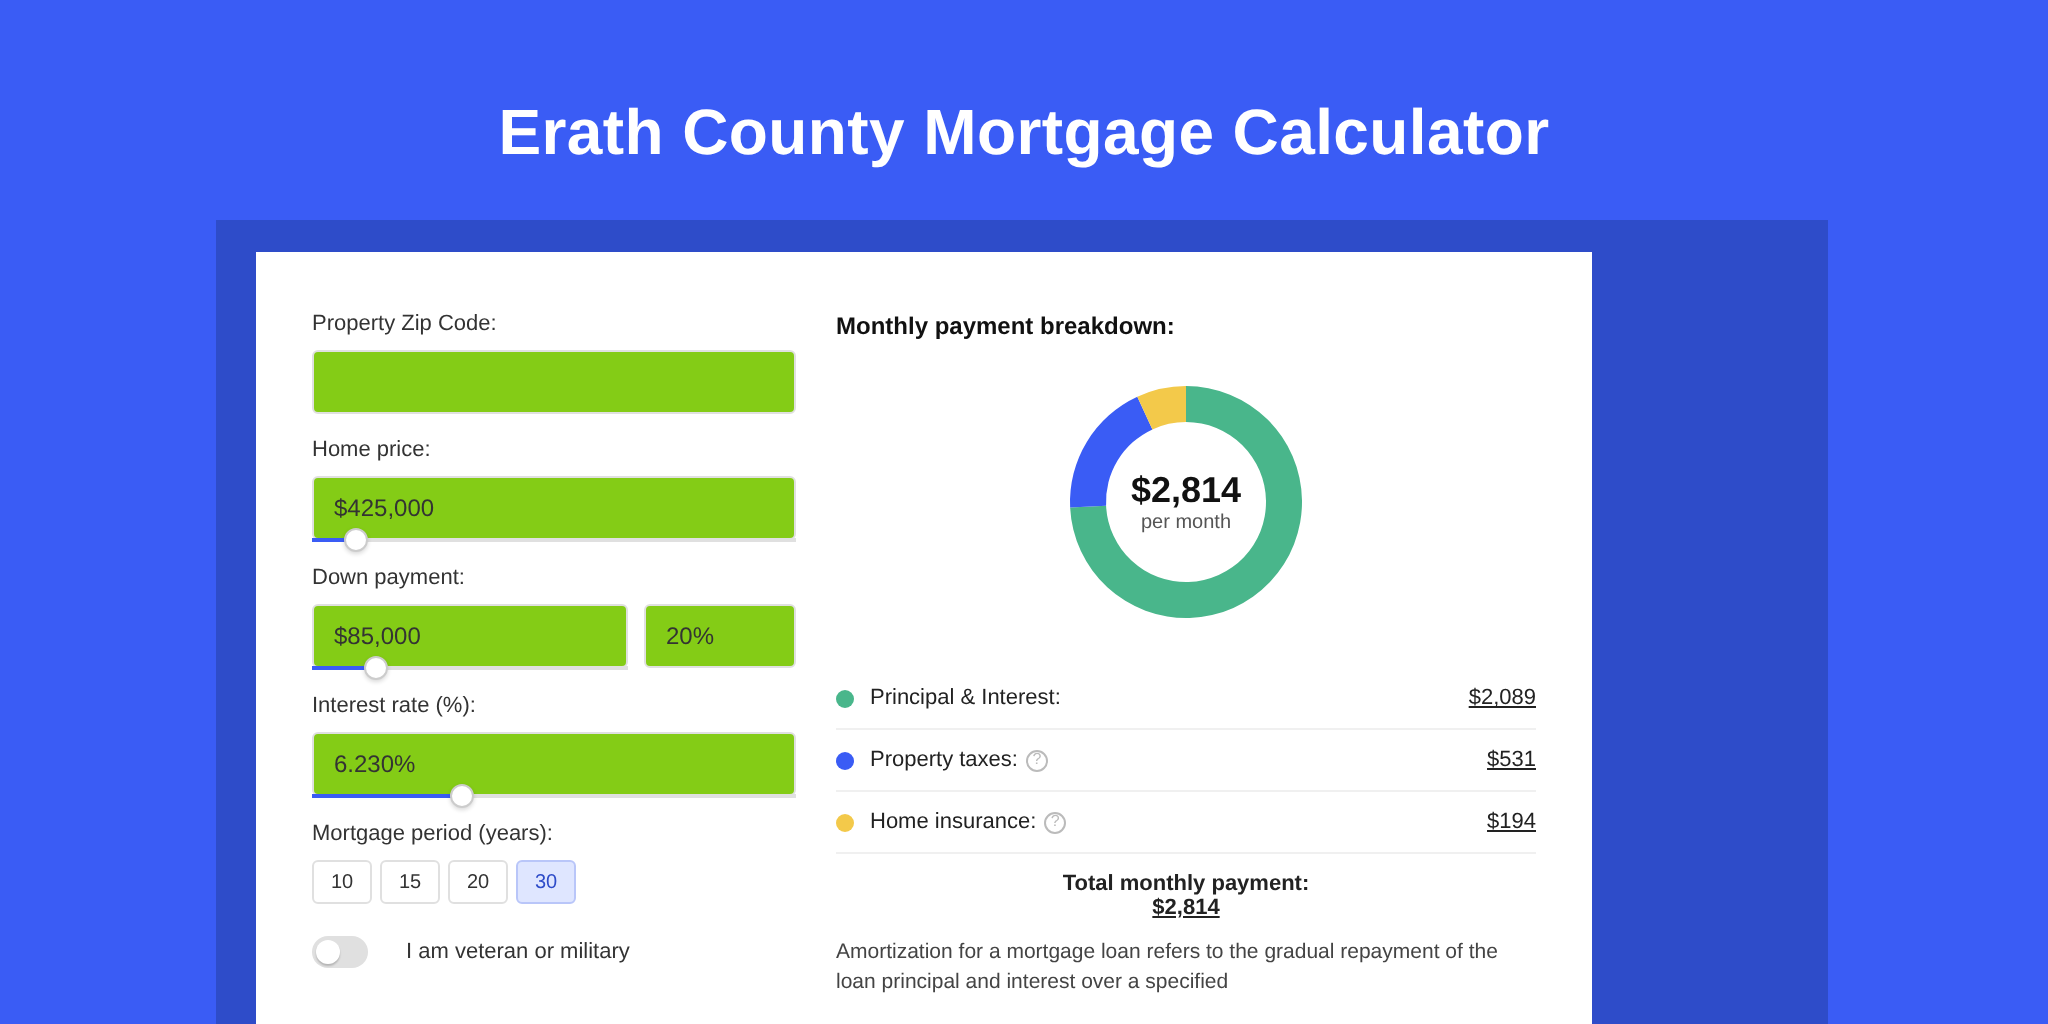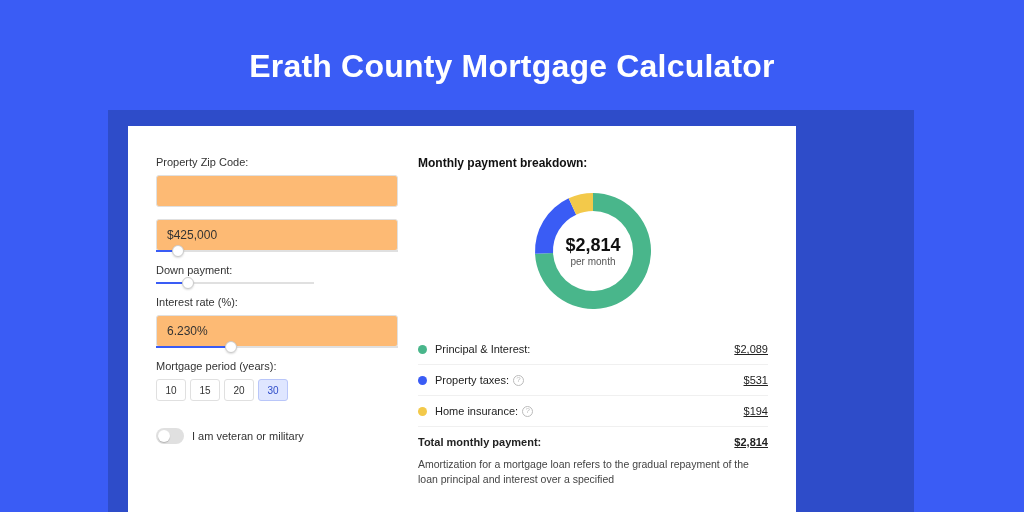--- a/index.html
+++ b/index.html
@@ -49,21 +49,21 @@
     display: block;
   }
   .text-input {
     width: 100%;
     height: 32px;
     border: 1px solid #e0e0e0;
     border-radius: 3px;
     font-size: 12px;
     padding: 0 10px;
     color: #333;
-    background: #fdba74;
+    background: #84cc16;
   }
   .field-group { margin-bottom: 12px; }
 
   .slider-track {
     height: 2px;
     background: #e0e0e0;
     position: relative;
     margin-top: -1px;
     margin-bottom: 2px;
   }
@@ -99,21 +99,21 @@
     font-size: 10px;
     cursor: pointer;
     color: #333;
   }
   .period-btn.active {
     background: #dfe6ff;
     border-color: #b9c6f9;
     color: #2e4cc9;
   }
 
-  .toggle-row { display: flex; align-items: center; gap: 8px; margin-top: 27px; }
+  .toggle-row { display: flex; align-items: center; gap: 19px; margin-top: 16px; }
   .toggle {
     width: 28px; height: 16px; border-radius: 10px;
     background: #e0e0e0; position: relative;
   }
   .toggle-knob {
     width: 12px; height: 12px; border-radius: 50%;
     background: #fff; position: absolute; top: 2px; left: 2px;
     box-shadow: 0 1px 1px rgba(0,0,0,0.2);
   }
   .toggle-label { font-size: 11px; color: #333; }
@@ -151,21 +151,21 @@
     margin-right: 8px; flex-shrink: 0;
   }
   .legend-label { flex: 1; display: flex; align-items: center; gap: 4px; }
   .legend-val { font-weight: 500; text-decoration: underline; }
   .info-icon {
     width: 11px; height: 11px; border: 1px solid #bbb;
     border-radius: 50%; display: inline-flex;
     align-items: center; justify-content: center;
     font-size: 8px; color: #bbb; line-height: 1;
   }
-  .legend-total { font-weight: 700; }
+  .legend-total { font-weight: 700; flex-direction: column; }
   .legend-total .legend-val { font-weight: 700; }
 
   .amort-title {
     font-size: 12px;
     font-weight: 700;
     color: #111;
     border-top: 1px solid #eee;
     padding-top: 14px;
     margin-top: 4px;
     margin-bottom: 10px;
@@ -182,29 +182,34 @@
 <div class="card">
 
   <div class="left-col">
 
     <div class="field-group">
       <label class="field-label">Property Zip Code:</label>
       <input class="text-input" value="" style="">
     </div>
 
     <div class="field-group">
+      <label class="field-label">Home price:</label>
       <input class="text-input" value="$425,000" style="">
       <div class="slider-track">
         <div class="slider-fill" id="sf1" style="width: 9%;"></div>
         <div class="slider-thumb" id="st1" style="left: 9%;"></div>
       </div>
     </div>
 
     <div class="field-group">
       <label class="field-label">Down payment:</label>
+      <div class="row2">
+        <input class="text-input" value="$85,000" style="">
+        <input class="text-input" value="20%" style="">
+      </div>
       <div class="slider-track" style="width:158px">
         <div class="slider-fill" id="sf2" style="width: 20%;"></div>
         <div class="slider-thumb" id="st2" style="left: 20%;"></div>
       </div>
     </div>
 
     <div class="field-group">
       <label class="field-label">Interest rate (%):</label>
       <input class="text-input" value="6.230%" style="">
       <div class="slider-track">

